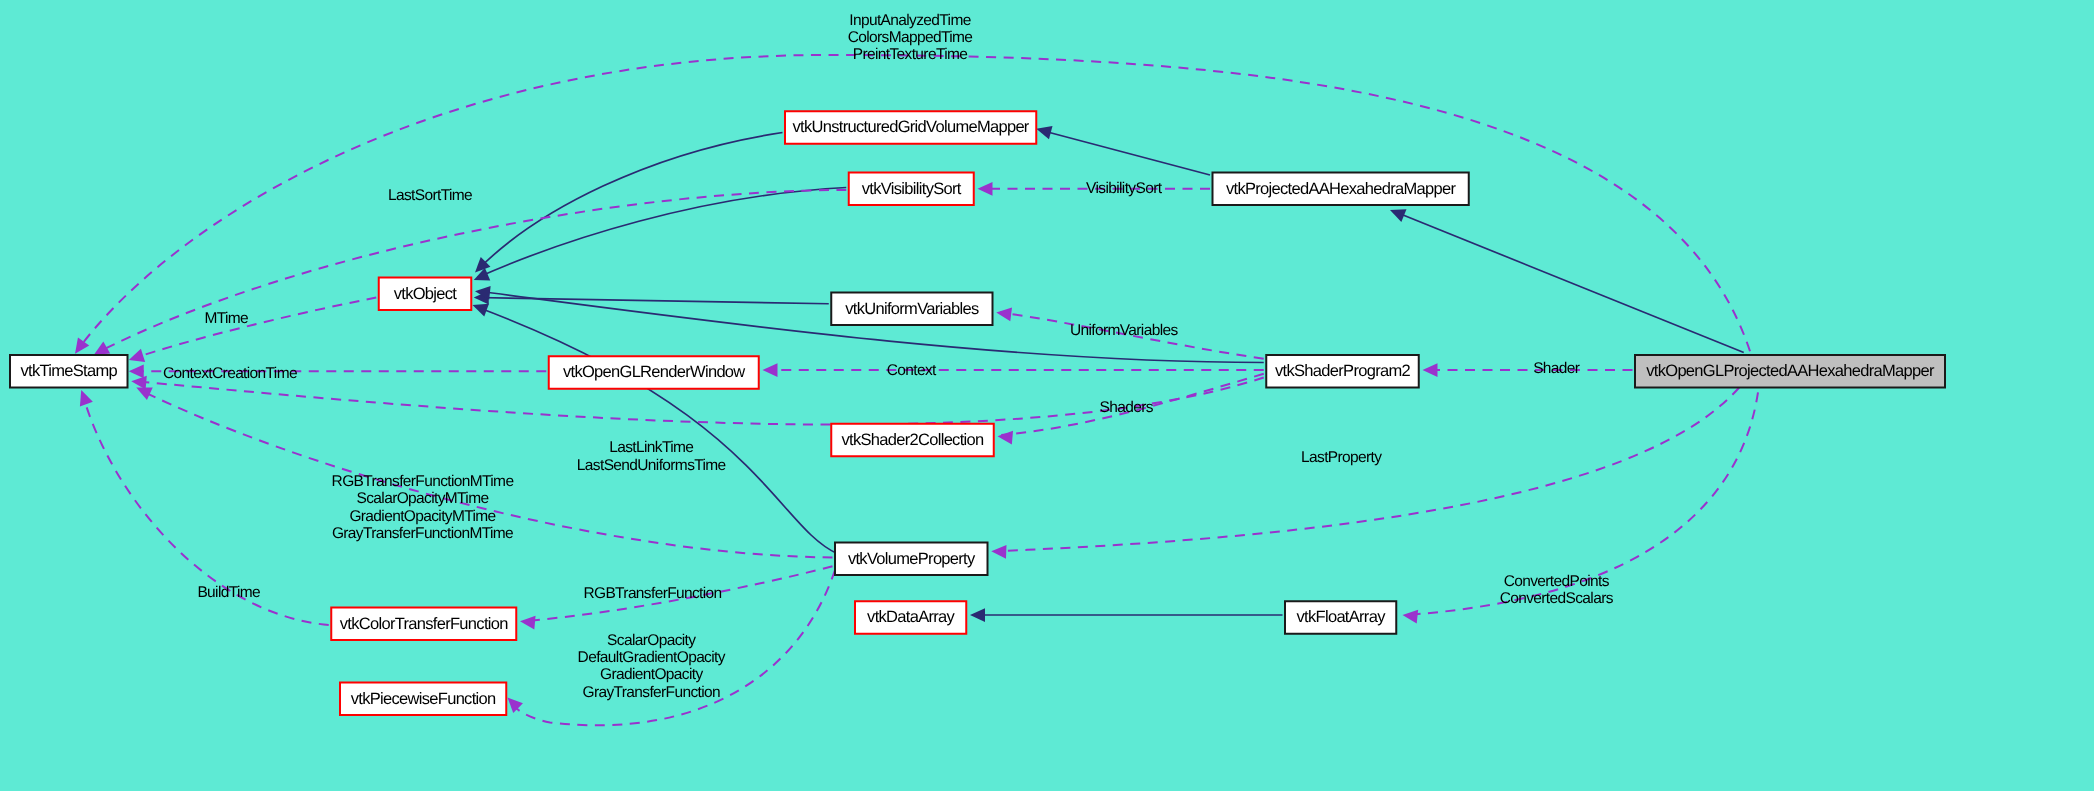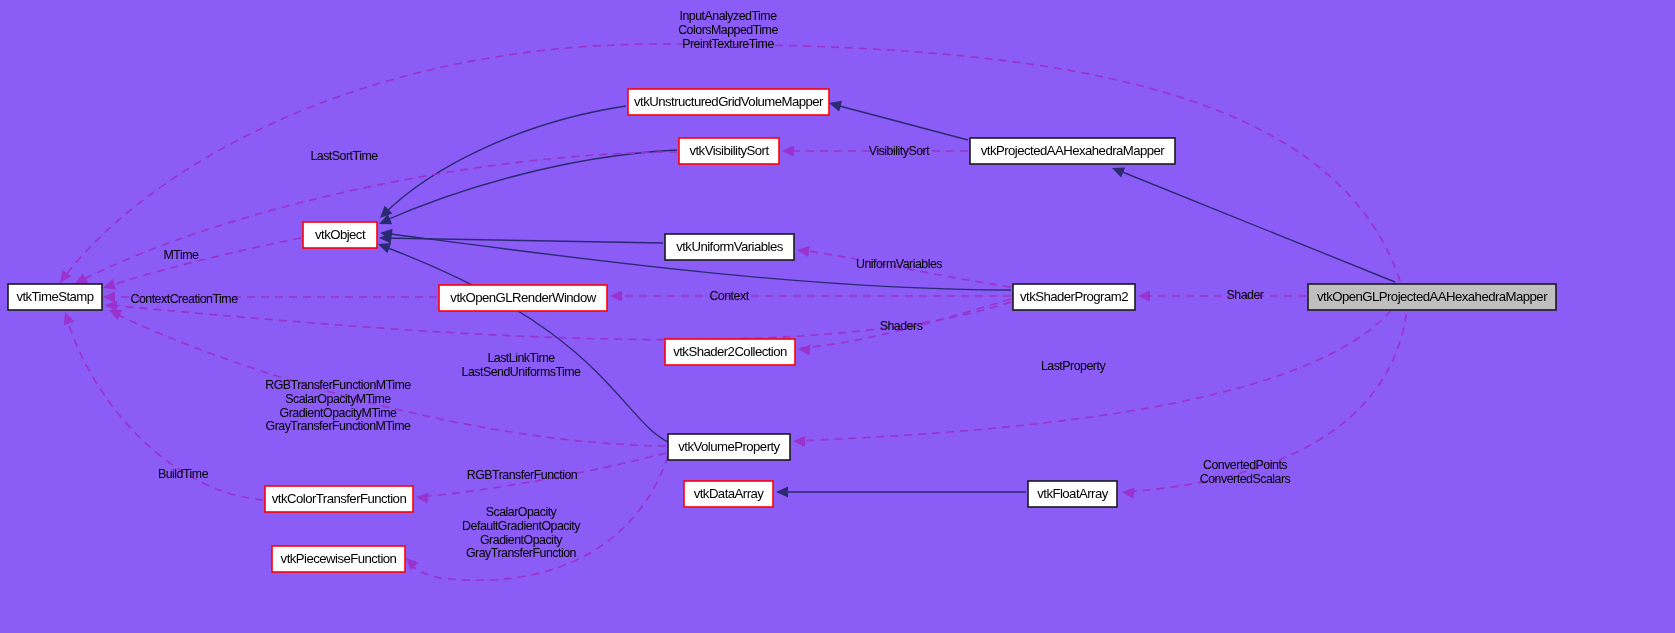--- a/index.html
+++ b/index.html
@@ -7,21 +7,21 @@
     padding: 0;
     background: #ffffff;
   }
   body {
     font-family: "Liberation Sans", sans-serif;
   }
   #diagram-root {
     position: relative;
     width: 1675px;
     height: 633px;
-    background: #8b5cf6;
+    background: #5eead4;
     overflow: hidden;
   }
   svg#graph {
     display: block;
     width: 1675px;
     height: 633px;
     shape-rendering: geometricPrecision;
   }
   .node-box {
     stroke-width: 1.6;

